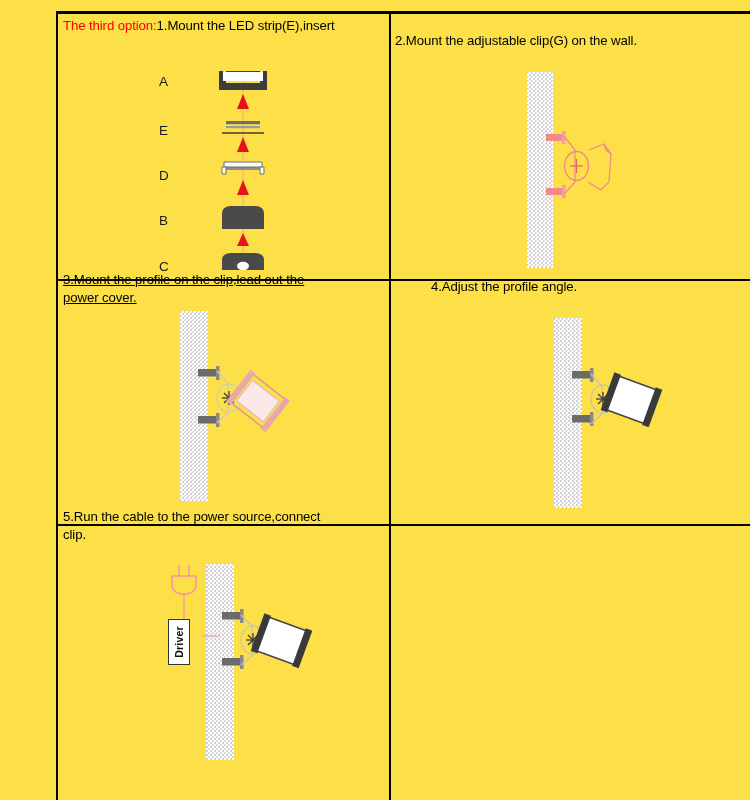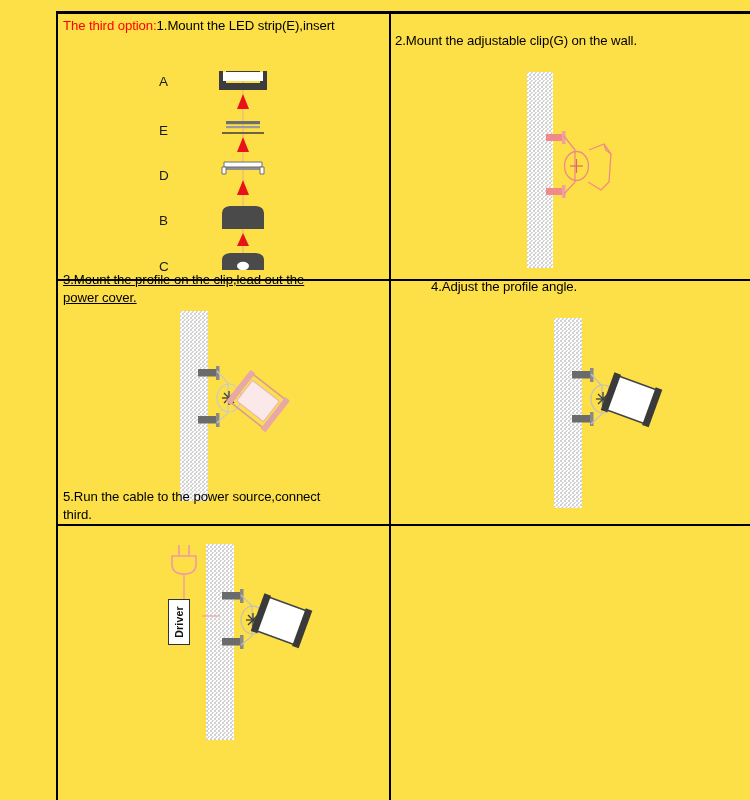--- a/index.html
+++ b/index.html
@@ -284,24 +284,24 @@
         <line x1="64" y1="78" x2="54" y2="88"></line>
       </g>
       <g transform="rotate(20 88 84)">
         <rect x="66" y="66" width="44" height="36" rx="2" fill="#ffffff" stroke="#444444" stroke-width="1.6"></rect>
         <rect x="62" y="64" width="7" height="40" fill="#3a3a3a"></rect>
         <rect x="106" y="64" width="7" height="40" fill="#3a3a3a"></rect>
       </g>
     </svg>
   </div>
 
-  <div class="cell" style="left:58px; top:484px; width:283px; height:274px;">
+  <div class="cell" style="left:58px; top:504px; width:283px; height:274px;">
     <div class="caption">
       <span>5.Run the cable to the power source,connect</span><br>
-      <span>third.</span>
+      <span>clip.</span>
     </div>
 
     <svg class="dia" style="left:100px; top:58px;" width="165" height="200" viewBox="0 0 165 200">
       <defs>
         <pattern id="stipple5" width="4" height="4" patternUnits="userSpaceOnUse">
           <rect width="4" height="4" fill="#ffffff"></rect>
           <circle cx="1" cy="1" r="0.72" fill="#8e8e8e"></circle>
           <circle cx="3" cy="2.6" r="0.6" fill="#a8a8a8"></circle>
           <circle cx="2.1" cy="3.5" r="0.45" fill="#777777"></circle>
         </pattern>

